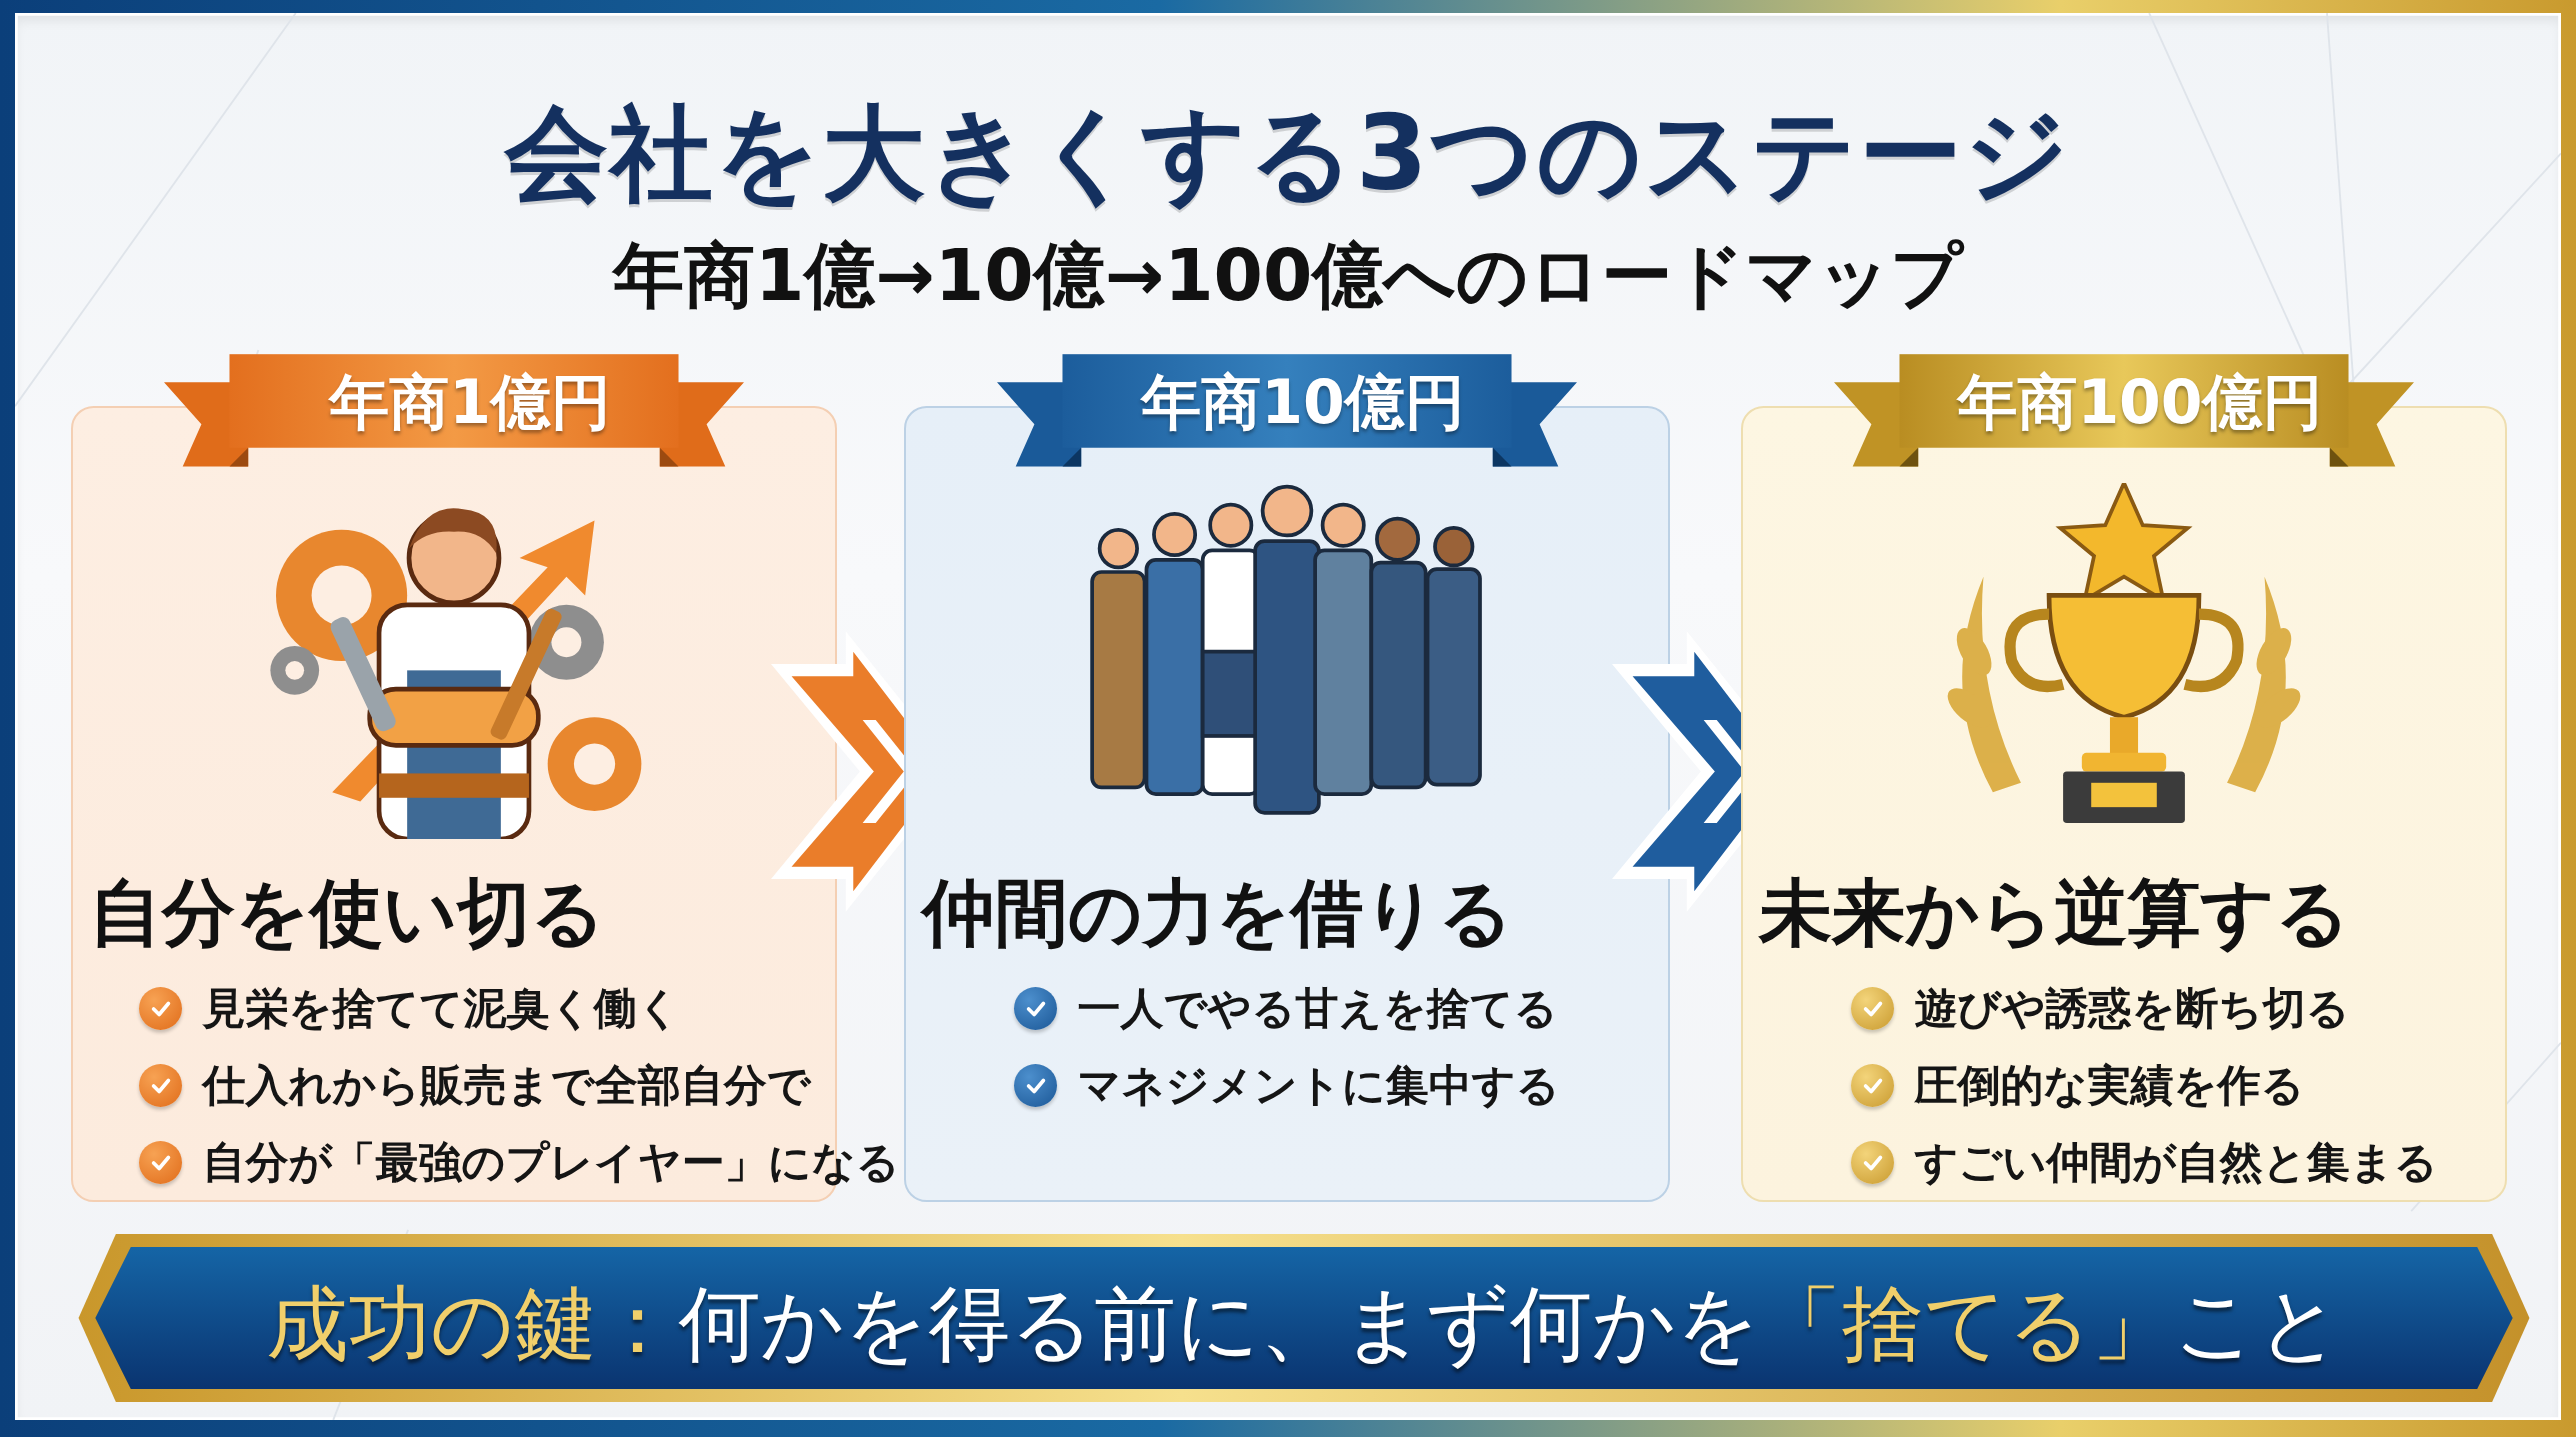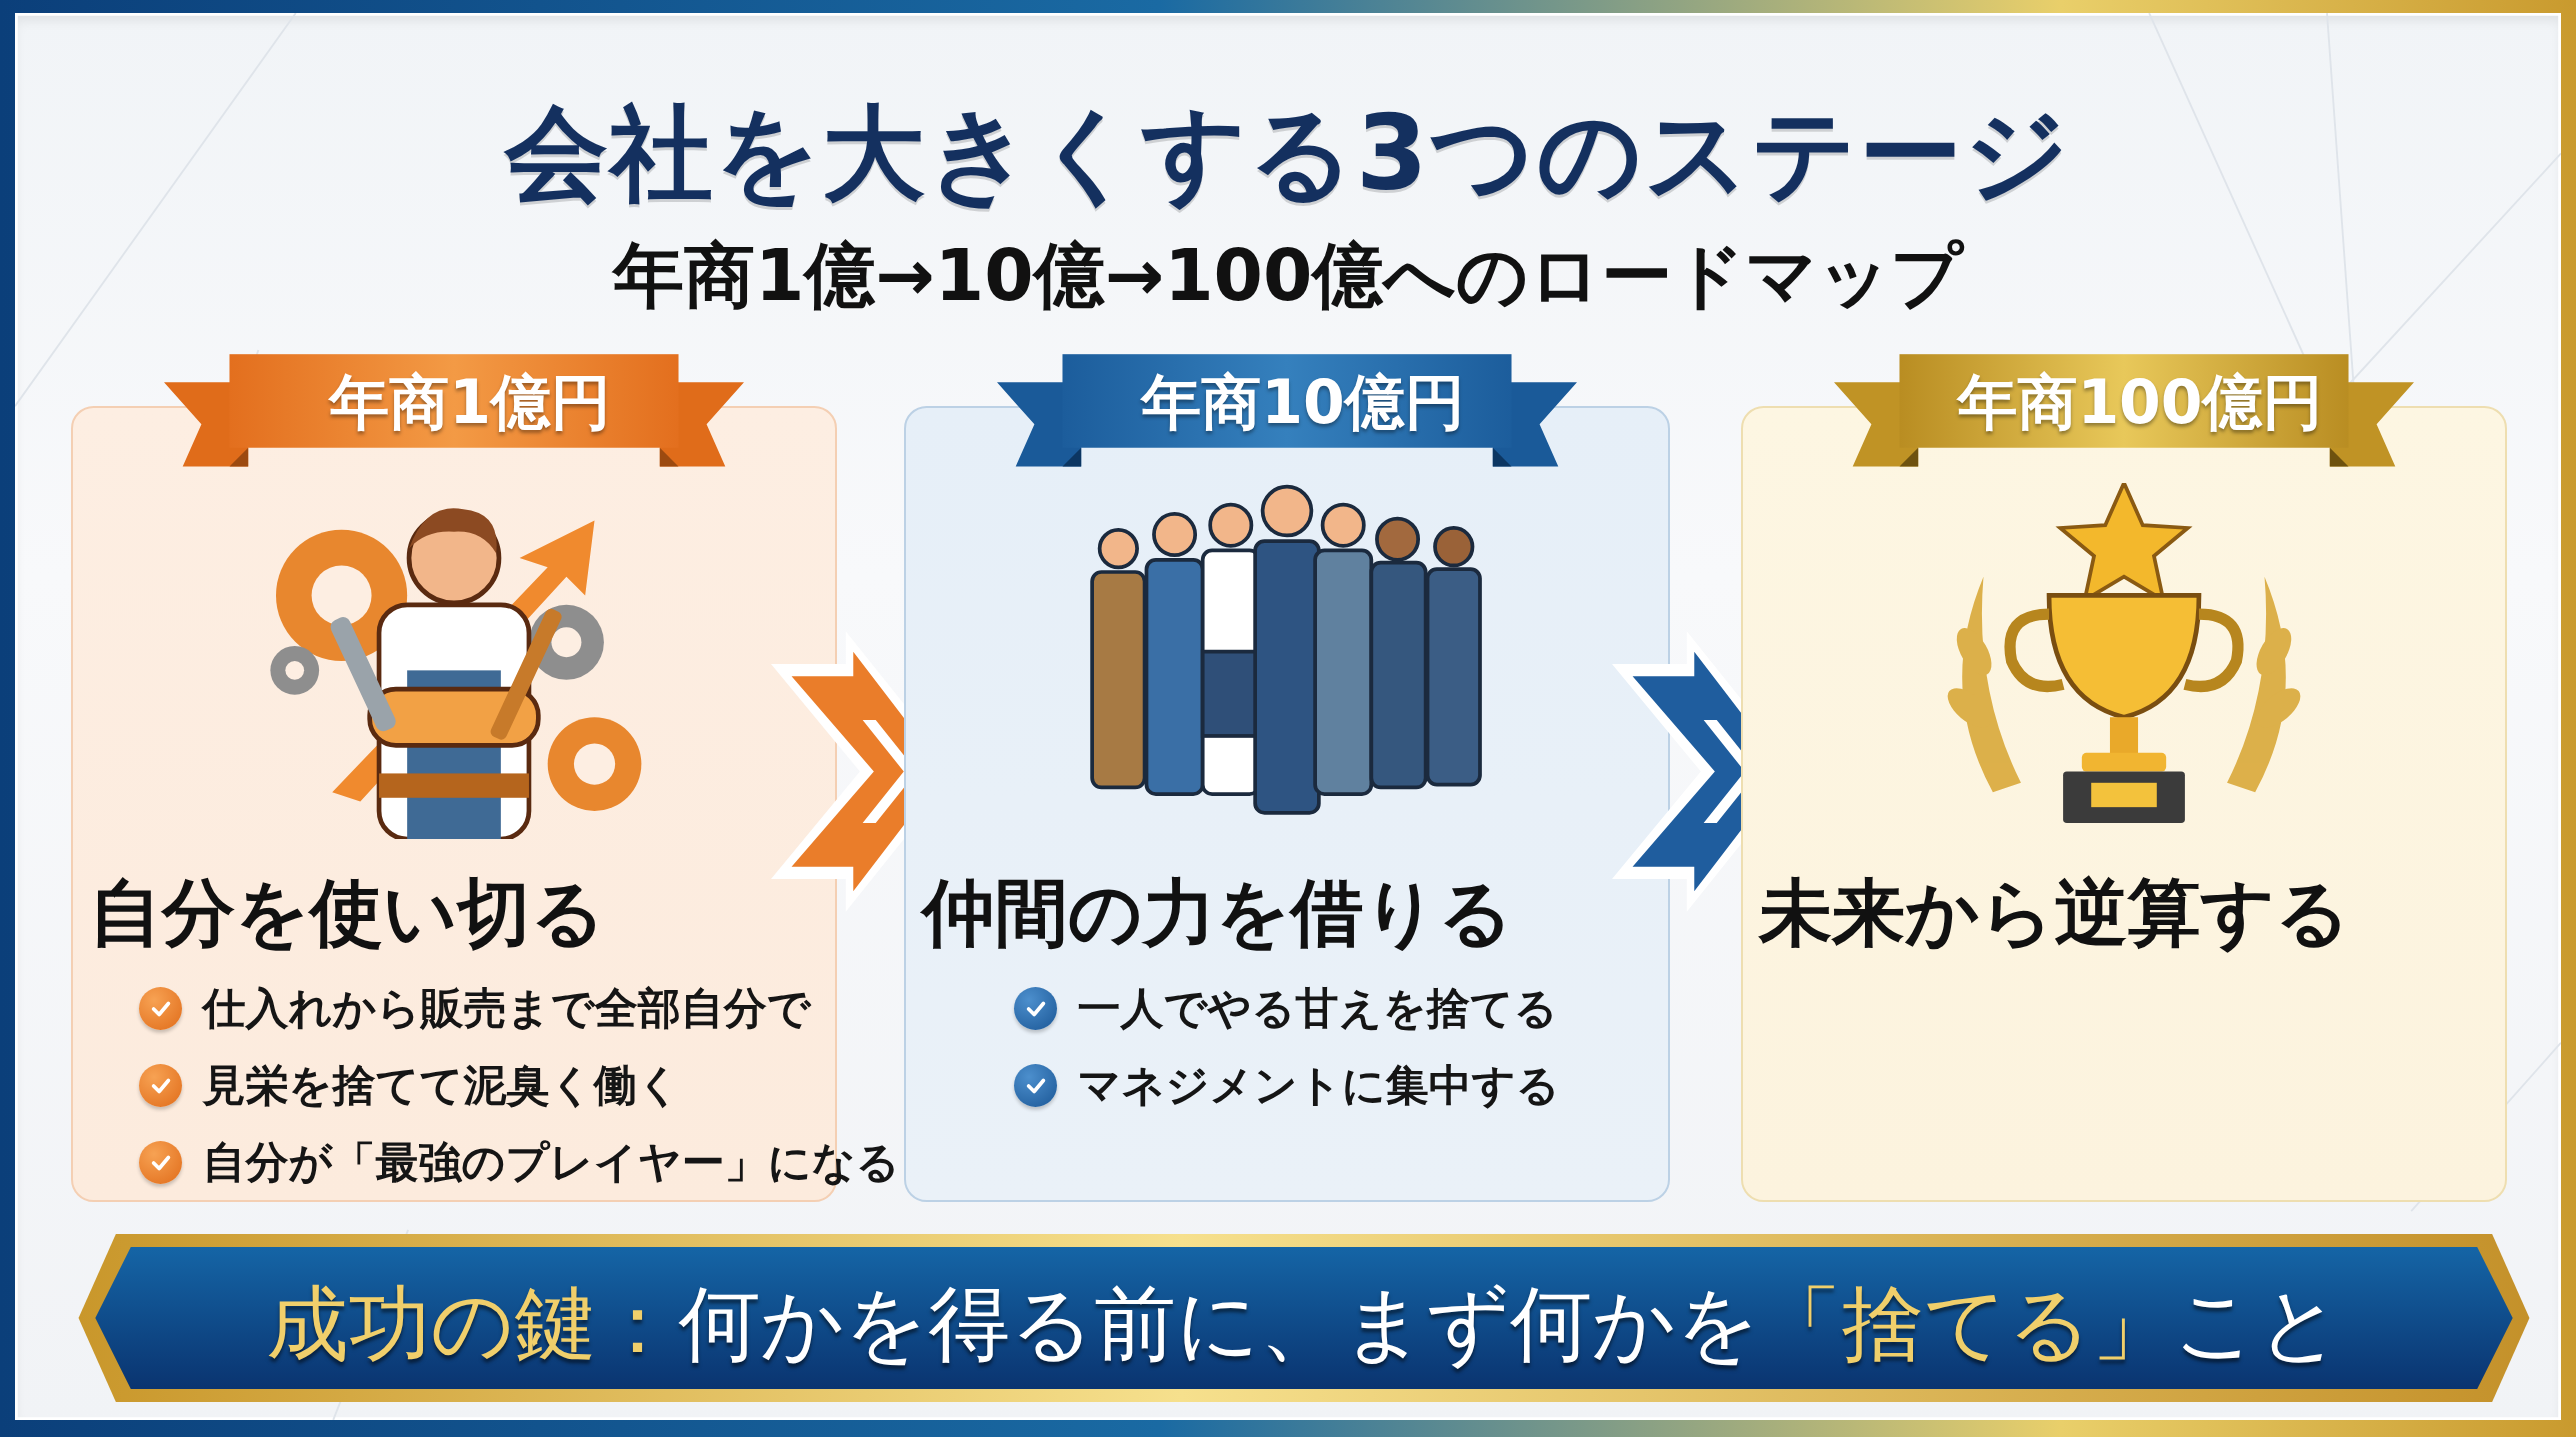--- a/index.html
+++ b/index.html
@@ -129,29 +129,29 @@
       <rect x="300" y="130" width="18" height="150" rx="6" fill="#c77a2a" transform="rotate(25 310 200)"></rect>
     </svg>
     <div class="card-heading">自分を使い切る</div>
     <div class="bullets">
       <div class="bullet">
         <span class="check check-orange">
             <svg width="24" height="24" viewBox="0 0 26 26">
               <path d="M5,13 L11,19 L21,7" stroke="#fff" stroke-width="4" fill="none" stroke-linecap="round" stroke-linejoin="round"></path>
             </svg>
           </span>
+        <span class="bullet-text">見栄を捨てて泥臭く働く</span>
+      </div>
+      <div class="bullet">
+        <span class="check check-orange">
+            <svg width="24" height="24" viewBox="0 0 26 26">
+              <path d="M5,13 L11,19 L21,7" stroke="#fff" stroke-width="4" fill="none" stroke-linecap="round" stroke-linejoin="round"></path>
+            </svg>
+          </span>
         <span class="bullet-text">仕入れから販売まで全部自分で</span>
-      </div>
-      <div class="bullet">
-        <span class="check check-orange">
-            <svg width="24" height="24" viewBox="0 0 26 26">
-              <path d="M5,13 L11,19 L21,7" stroke="#fff" stroke-width="4" fill="none" stroke-linecap="round" stroke-linejoin="round"></path>
-            </svg>
-          </span>
-        <span class="bullet-text">見栄を捨てて泥臭く働く</span>
       </div>
       <div class="bullet">
         <span class="check check-orange">
             <svg width="24" height="24" viewBox="0 0 26 26">
               <path d="M5,13 L11,19 L21,7" stroke="#fff" stroke-width="4" fill="none" stroke-linecap="round" stroke-linejoin="round"></path>
             </svg>
           </span>
         <span class="bullet-text">自分が「最強のプレイヤー」になる</span>
       </div>
     </div>
@@ -271,20 +271,46 @@
       <polygon points="230,0 250,45 298,48 262,78 272,125 230,100 188,125 198,78 162,48 210,45" fill="#f3b82c" stroke="#8a5a12" stroke-width="4"></polygon>
       <path d="M150,120 L310,120 Q310,230 230,250 Q150,230 150,120Z" fill="#f5be35" stroke="#7a4e10" stroke-width="5"></path>
       <path d="M150,140 Q100,140 110,190 Q125,225 165,215" fill="none" stroke="#b7861e" stroke-width="12"></path>
       <path d="M310,140 Q360,140 350,190 Q335,225 295,215" fill="none" stroke="#b7861e" stroke-width="12"></path>
       <rect x="215" y="250" width="30" height="40" fill="#e9a92a"></rect>
       <rect x="185" y="288" width="90" height="20" rx="5" fill="#f1b531"></rect>
       <rect x="165" y="308" width="130" height="55" rx="4" fill="#3b3b3b"></rect>
       <rect x="195" y="320" width="70" height="26" fill="#f3c23c"></rect>
     </svg>
     <div class="card-heading">未来から逆算する</div>
+    <div class="bullets">
+      <div class="bullet">
+        <span class="check check-gold">
+            <svg width="24" height="24" viewBox="0 0 26 26">
+              <path d="M5,13 L11,19 L21,7" stroke="#fff" stroke-width="4" fill="none" stroke-linecap="round" stroke-linejoin="round"></path>
+            </svg>
+          </span>
+        <span class="bullet-text">遊びや誘惑を断ち切る</span>
+      </div>
+      <div class="bullet">
+        <span class="check check-gold">
+            <svg width="24" height="24" viewBox="0 0 26 26">
+              <path d="M5,13 L11,19 L21,7" stroke="#fff" stroke-width="4" fill="none" stroke-linecap="round" stroke-linejoin="round"></path>
+            </svg>
+          </span>
+        <span class="bullet-text">圧倒的な実績を作る</span>
+      </div>
+      <div class="bullet">
+        <span class="check check-gold">
+            <svg width="24" height="24" viewBox="0 0 26 26">
+              <path d="M5,13 L11,19 L21,7" stroke="#fff" stroke-width="4" fill="none" stroke-linecap="round" stroke-linejoin="round"></path>
+            </svg>
+          </span>
+        <span class="bullet-text">すごい仲間が自然と集まる</span>
+      </div>
+    </div>
   </div>
 
   <div class="footer-banner">
     <svg width="2458" height="168" viewBox="0 0 2626 180">
       <defs>
         <linearGradient id="fgold" x1="0" x2="1">
             <stop offset="0" stop-color="#c9972b"></stop>
             <stop offset="0.45" stop-color="#f6e08d"></stop>
             <stop offset="1" stop-color="#c4912a"></stop>
           </linearGradient>

